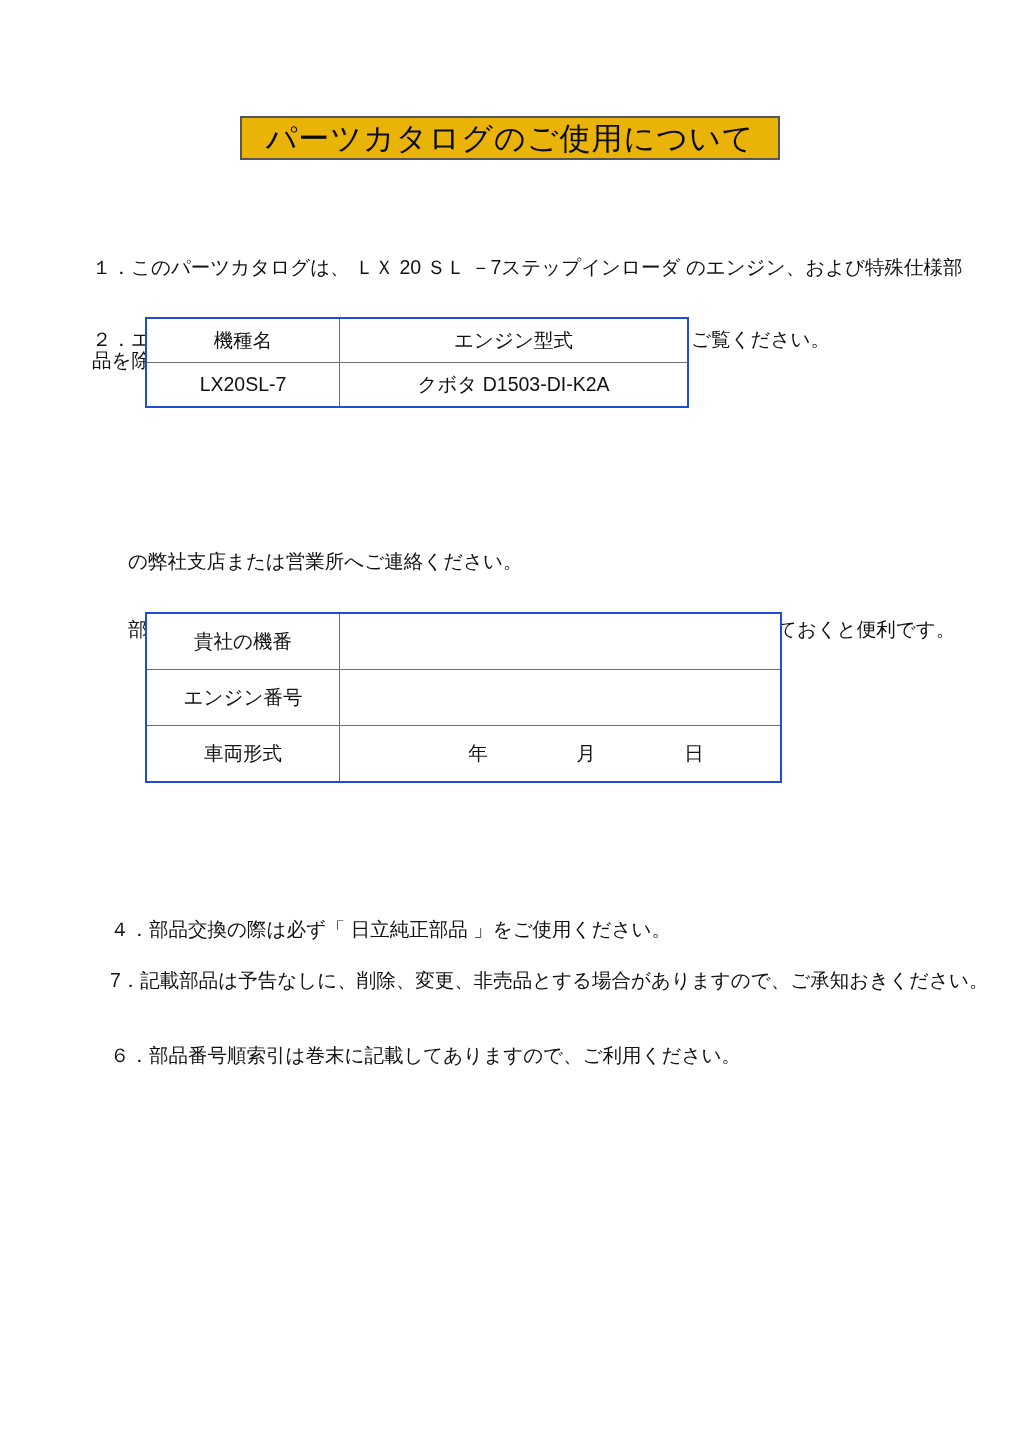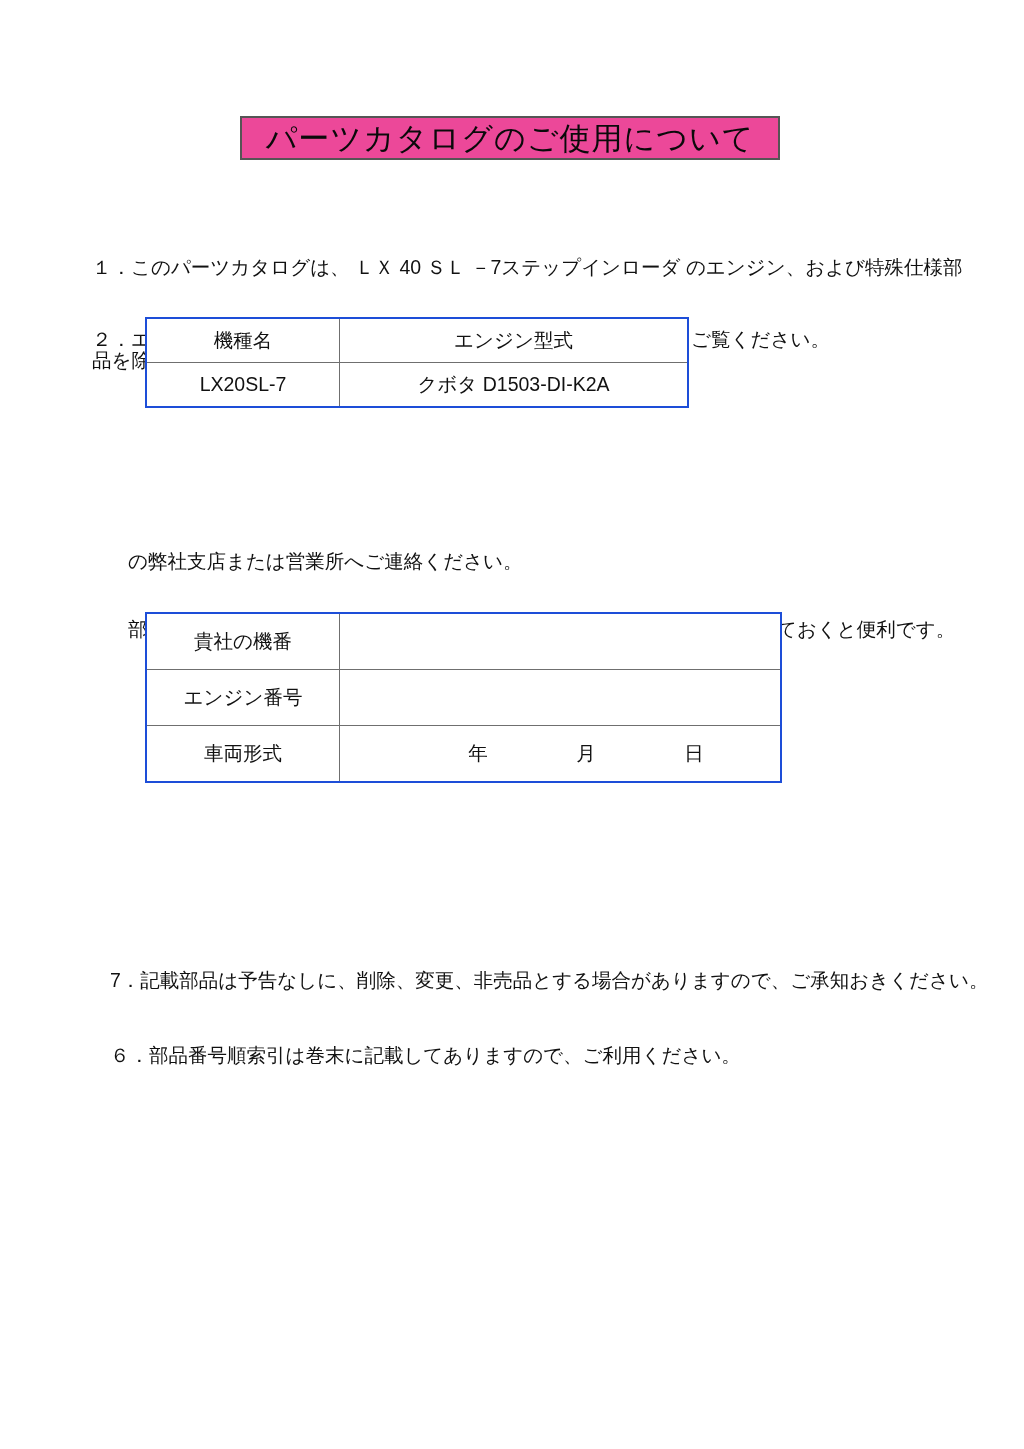--- a/index.html
+++ b/index.html
@@ -24,21 +24,21 @@
 
   
   .title-box {
     position: absolute;
     left: 240px;
     top: 116px;
     width: 540px;
     height: 44px;
     box-sizing: border-box;
     border: 2px solid #555555;
-    background: #ec4899;
+    background: #eab308;
     display: flex;
     align-items: center;
     justify-content: center;
   }
   .title-text {
     font-size: 31px;
     line-height: 1;
     letter-spacing: 1px;
     font-weight: 400;
     white-space: nowrap;
@@ -125,21 +125,21 @@
 </head>
 <body>
 
 <div class="page">
 
   <div class="title-box">
     <div class="title-text">パーツカタログのご使用について</div>
   </div>
 
   <div class="para" id="item1">
-    <span class="ln ln1">１．このパーツカタログは、 ＬＸ 40 ＳＬ －7ステップインローダ のエンジン、および特殊仕様部</span>
+    <span class="ln ln1">１．このパーツカタログは、 ＬＸ 20 ＳＬ －7ステップインローダ のエンジン、および特殊仕様部</span>
     <span class="ln ln2">品を除く車両部品のパーツカタログです。</span>
   </div>
 
   <div class="para" id="item2">
     <span class="ln ln1">２．エンジン部品については、ディーゼルエンジン の純正部品表をご覧ください。</span>
   </div>
 
   <table class="tbl" id="table-machine">
     <tbody>
       <tr>
@@ -177,20 +177,23 @@
           <div class="date-row">
             <span class="date-ymd-y">年</span>
             <span class="date-ymd-m">月</span>
             <span class="date-ymd-d">日</span>
           </div>
         </td>
       </tr>
     </tbody>
   </table>
 
+  <div class="para" id="item4">
+    <span class="ln ln1">４．部品交換の際は必ず「 日立純正部品 」をご使用ください。</span>
+  </div>
 
   <div class="para" id="item5">
     <span class="ln ln1">7．記載部品は予告なしに、削除、変更、非売品とする場合がありますので、ご承知おきください。</span>
   </div>
 
   <div class="para" id="item6">
     <span class="ln ln1">６．部品番号順索引は巻末に記載してありますので、ご利用ください。</span>
   </div>
 
 </div>

